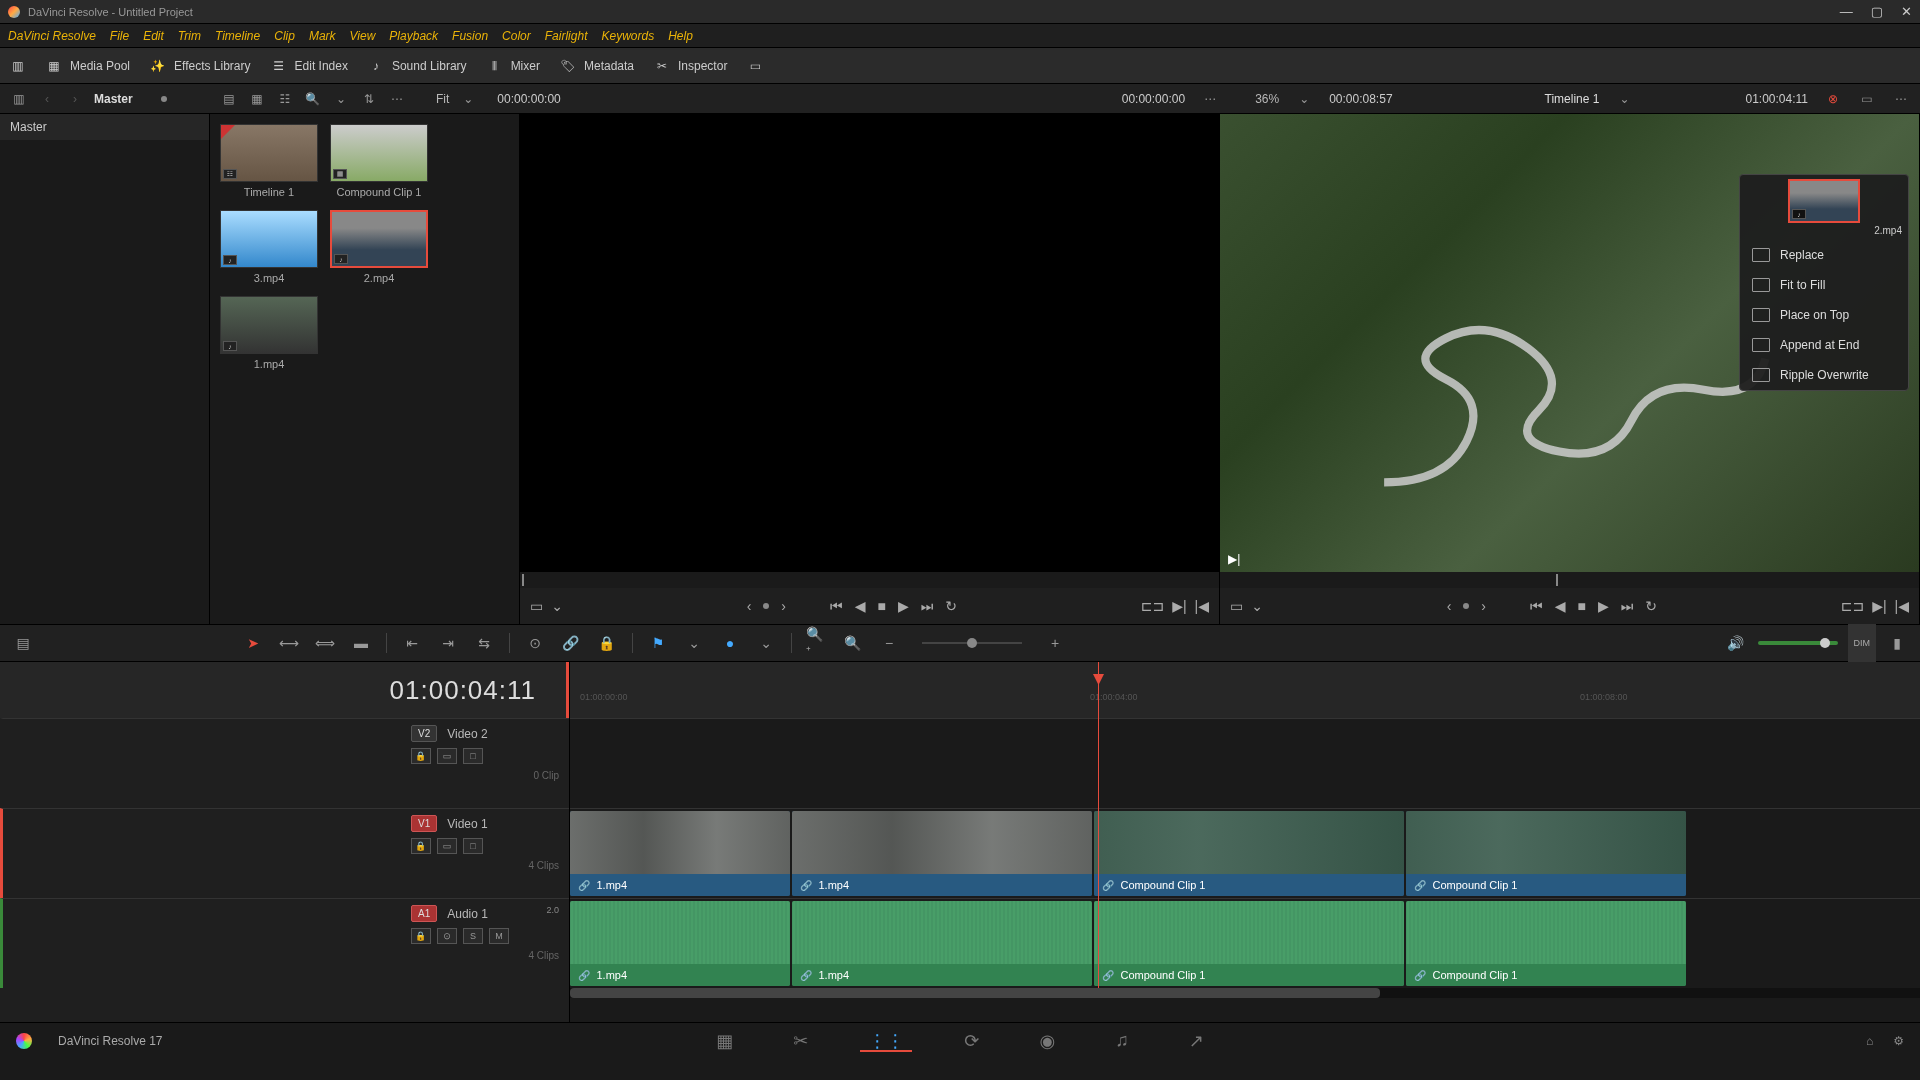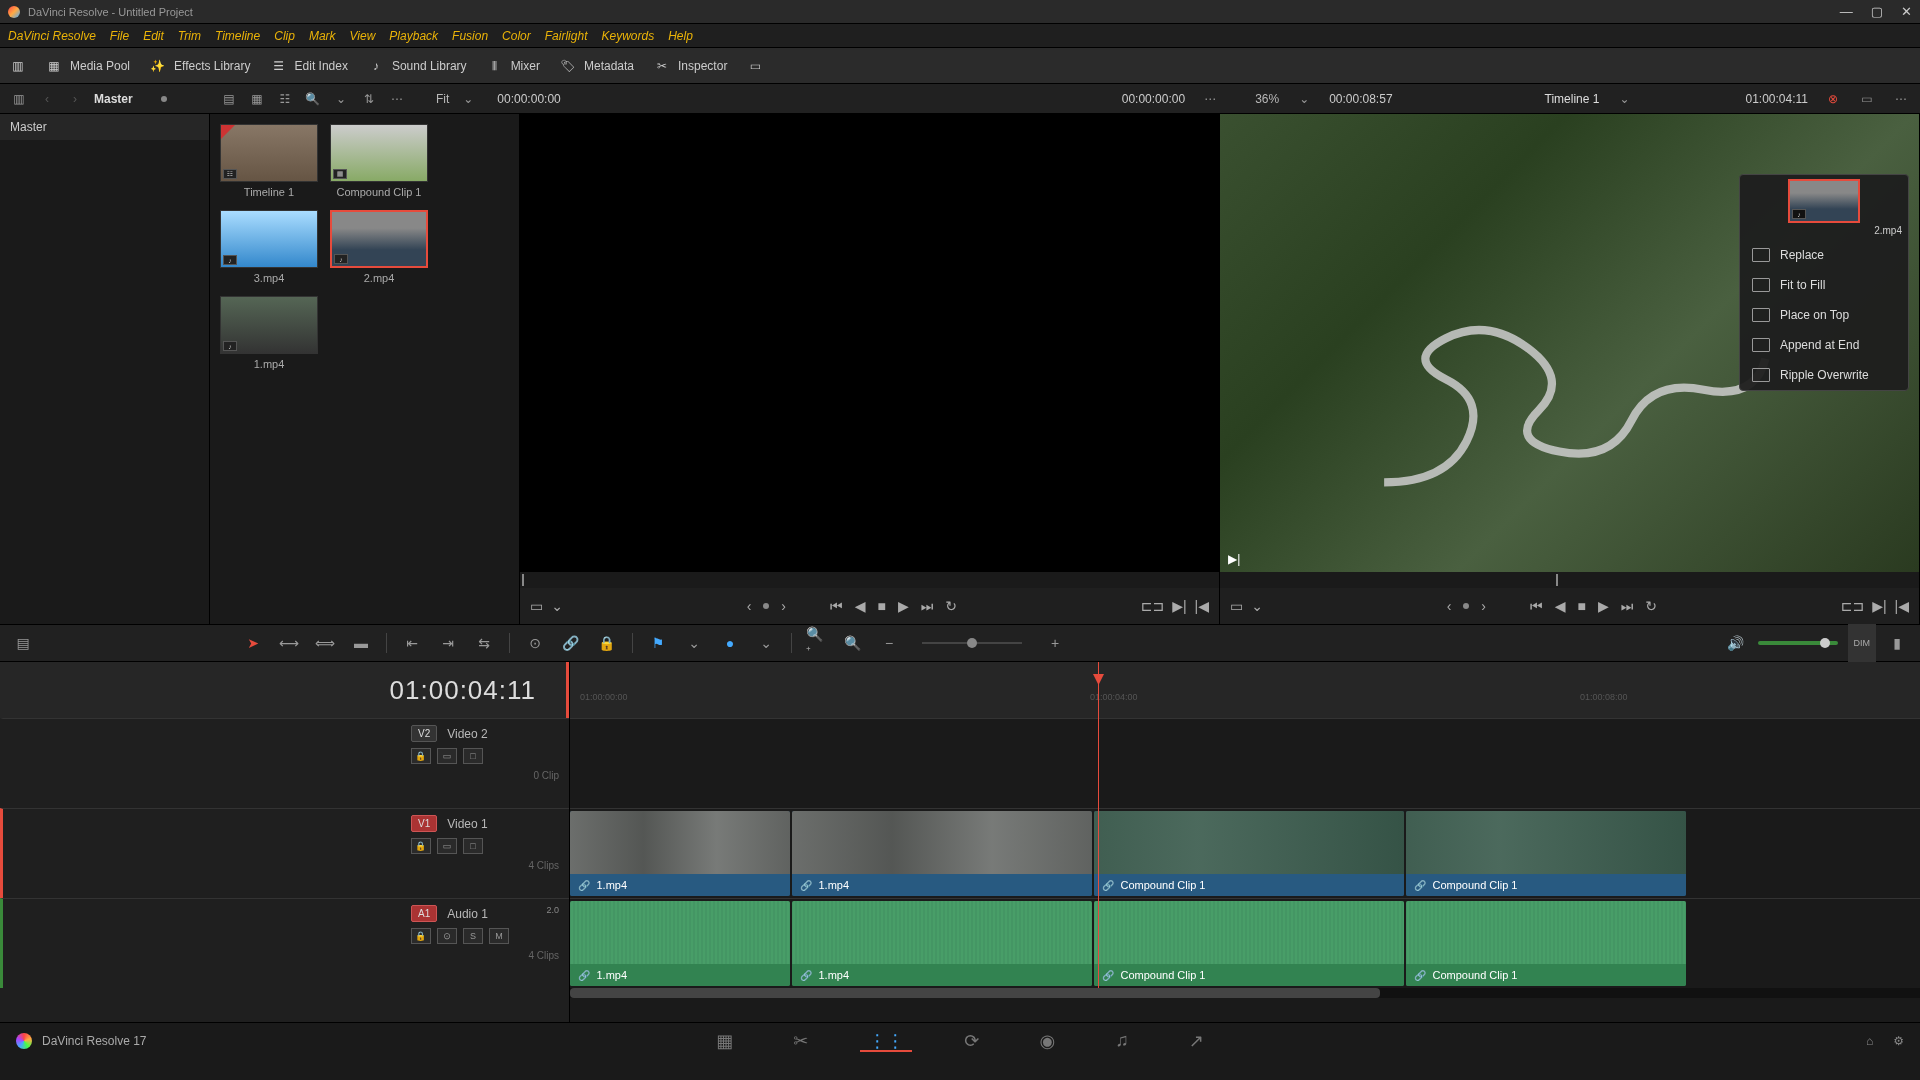--- a/index.html
+++ b/index.html
@@ -124,21 +124,21 @@
 .clip-wave { flex: 1; background: repeating-linear-gradient(90deg, #4a9a6a 0px, #5aba7a 2px, #4a9a6a 4px); opacity: 0.5; }
 .link-icon { font-size: 10px; }
 
 .bottom-scroll { height: 10px; background: #111; position: relative; }
 .bottom-scroll .thumb { position: absolute; left: 0; width: 60%; height: 100%; background: #444; border-radius: 4px; }
 
 
 .bottom-dock { height: 36px; background: #1a1a1a; display: flex; align-items: center; justify-content: center; gap: 60px; border-top: 1px solid #000; position: relative; }
 .dock-btn { color: #777; font-size: 18px; cursor: pointer; }
 .dock-btn.active { color: #4af; }
-.dock-left { position: absolute; left: 16px; display: flex; align-items: center; gap: 10px; color: #aaa; font-size: 12px; }
+.dock-left { position: absolute; left: 16px; display: flex; align-items: center; gap: 26px; color: #aaa; font-size: 12px; }
 .dock-right { position: absolute; right: 16px; display: flex; gap: 20px; color: #888; }
 .resolve-logo { width: 16px; height: 16px; border-radius: 50%; background: conic-gradient(#f44,#fa4,#4f4,#4af,#a4f,#f44); }
 
 .underline-active { position: absolute; bottom: 0; height: 2px; background: #e64b3c; }
 </style>
 </head>
 <body>
 
 <div class="title-bar">
   <span class="app-icon"></span>

